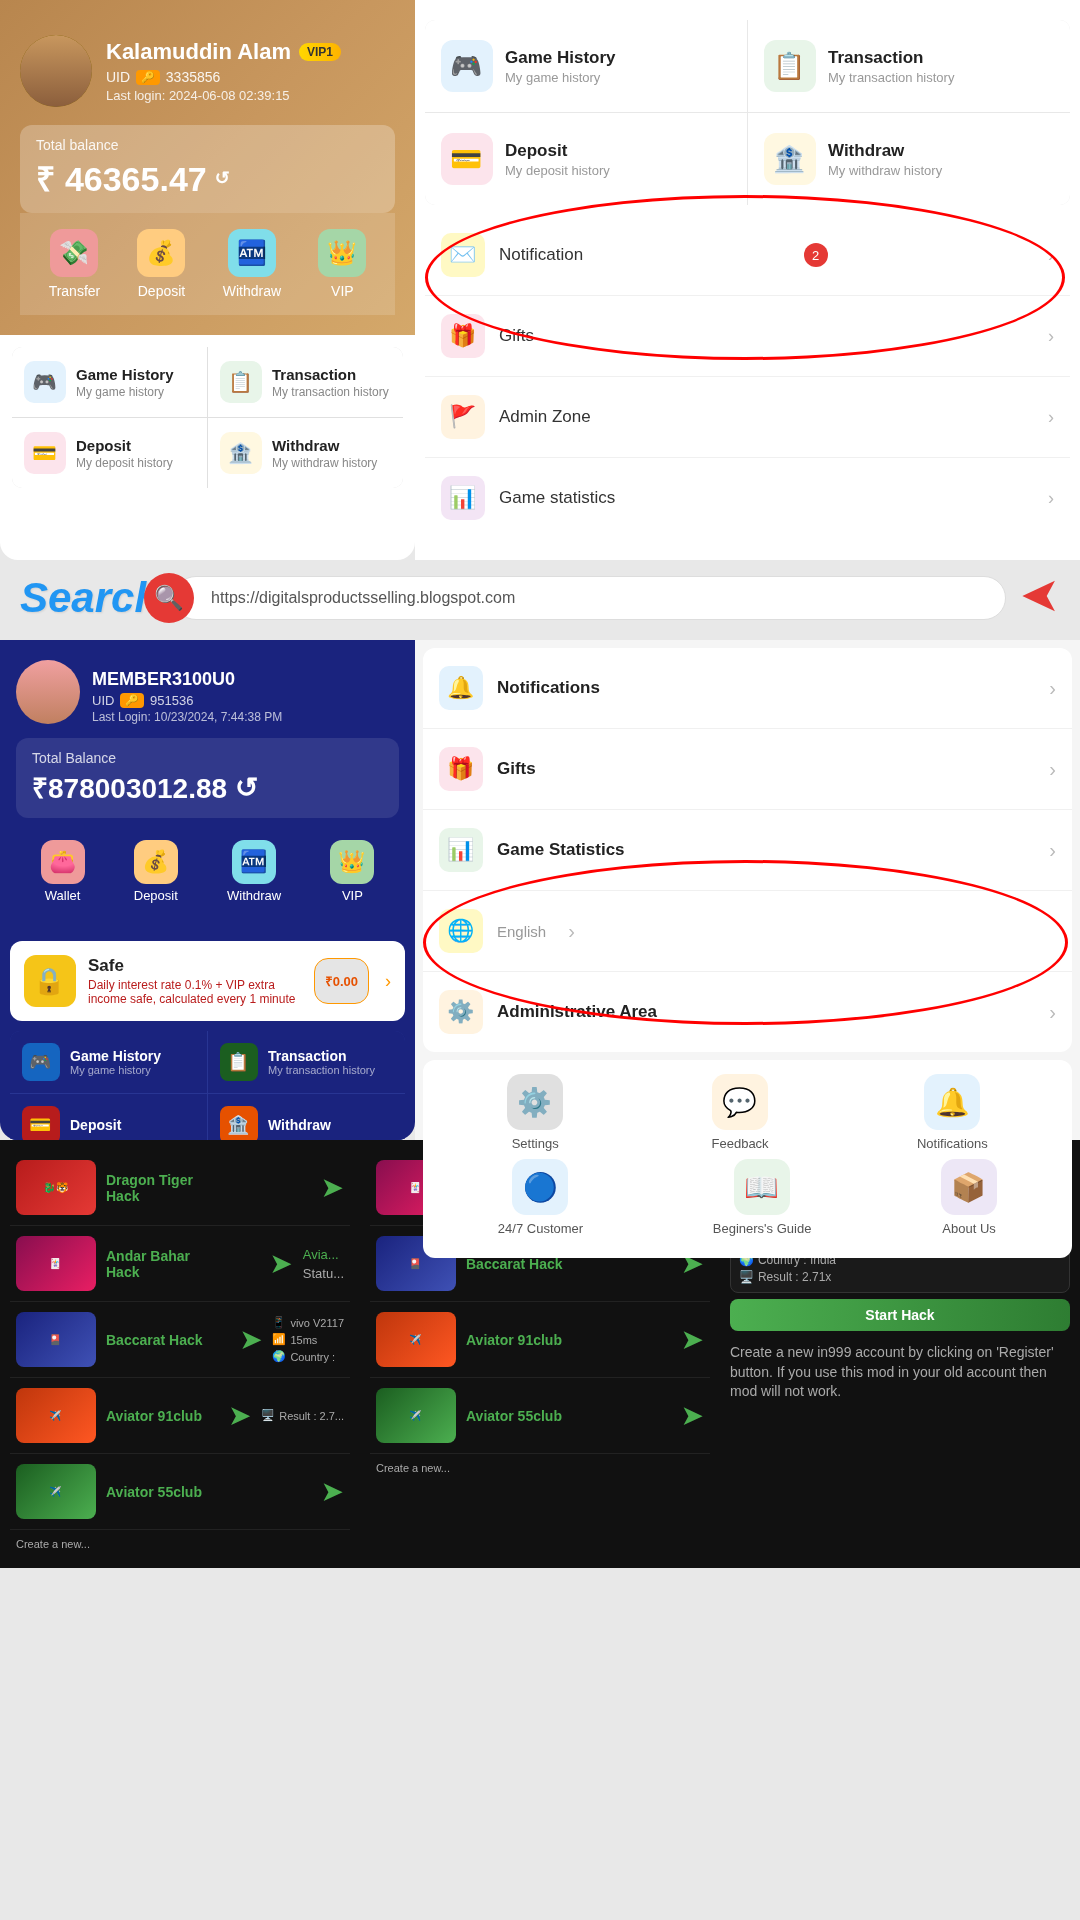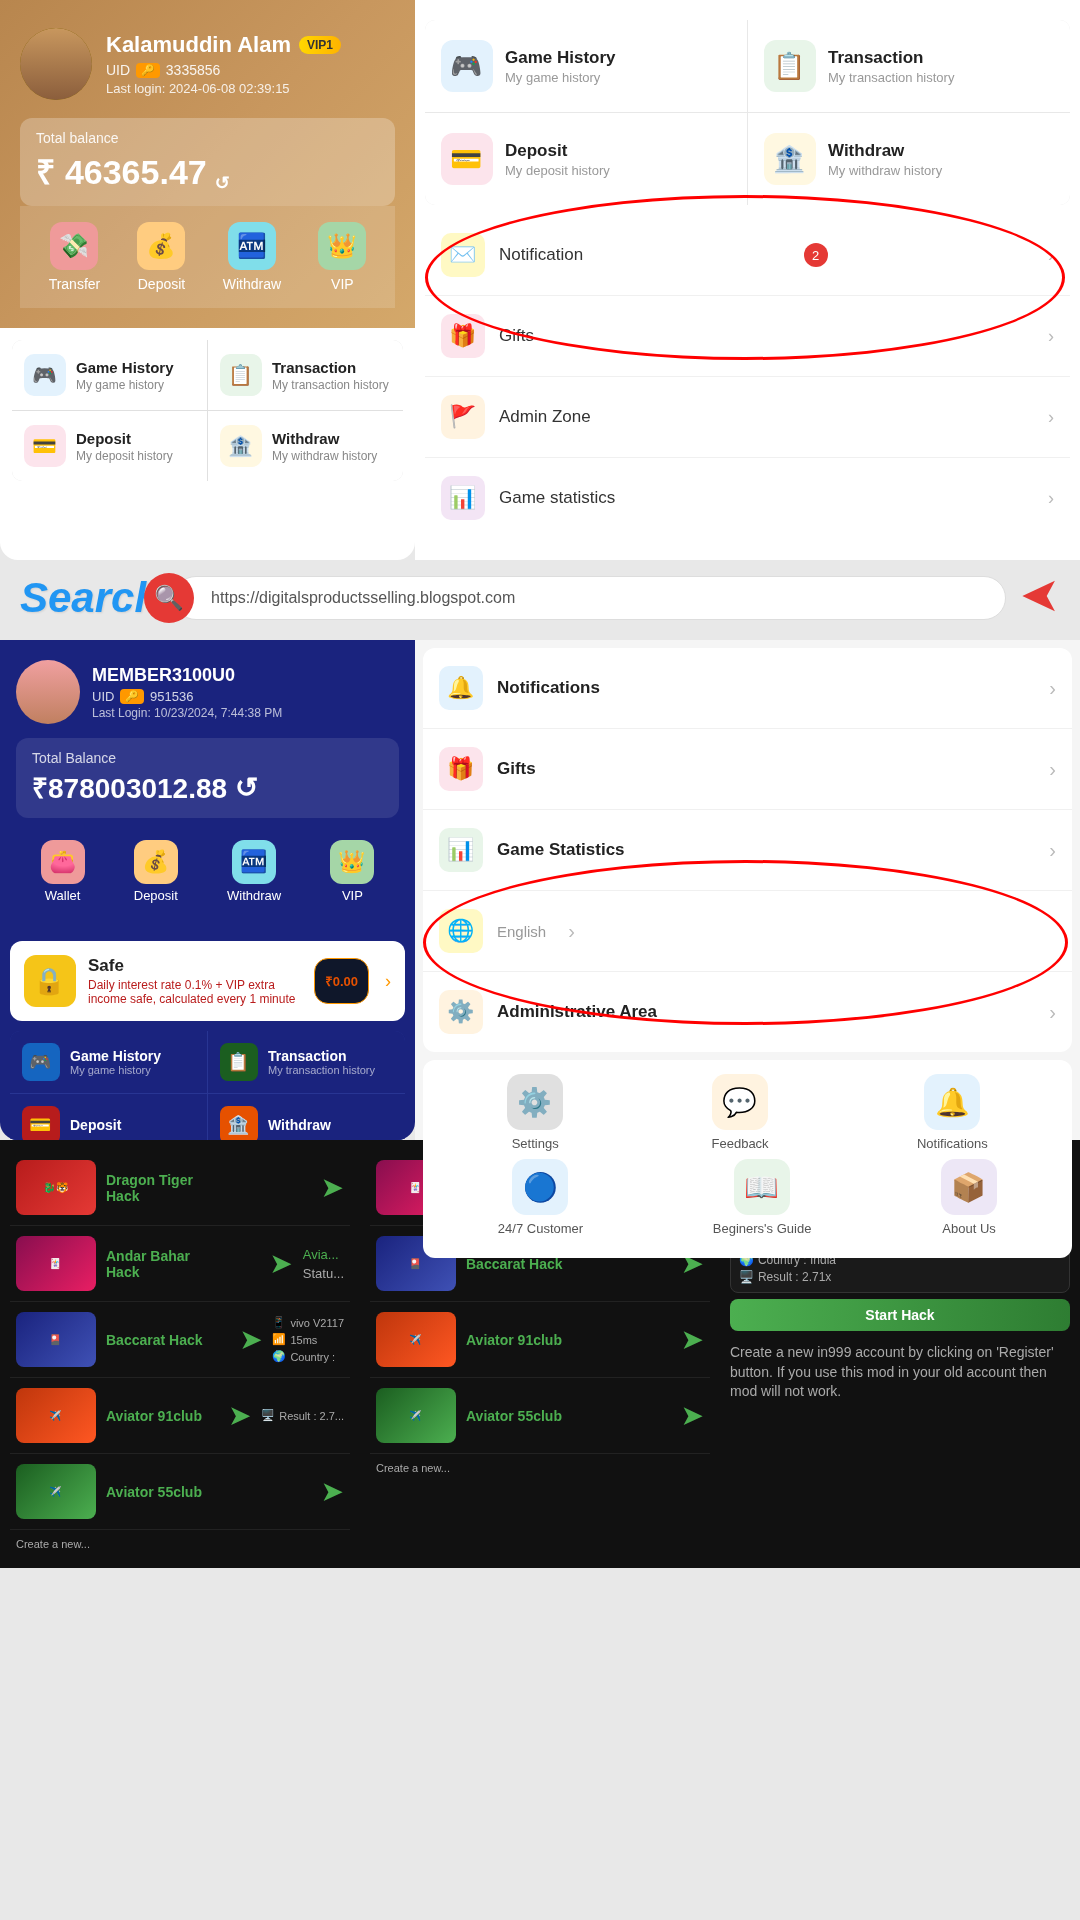--- a/index.html
+++ b/index.html
@@ -22,21 +22,21 @@
     
     .left-panel {
       width: 415px;
       background: #fff;
       border-radius: 0 0 18px 18px;
       overflow: hidden;
       flex-shrink: 0;
     }
     .profile-header {
       background: linear-gradient(135deg, #b8864e 0%, #c8975e 50%, #d4a86a 100%);
-      padding: 28px 20px 20px;
+      padding: 35px 20px 20px;
       color: white;
     }
     .profile-top {
       display: flex;
       align-items: center;
       gap: 14px;
       margin-bottom: 18px;
     }
     .avatar {
       width: 72px; height: 72px;
@@ -80,21 +80,21 @@
     .last-login { font-size: 13px; color: rgba(255,255,255,0.85); margin-top: 3px; }
 
     .balance-box {
       background: rgba(255,255,255,0.25);
       border-radius: 12px;
       padding: 12px 16px;
     }
     .balance-label { font-size: 14px; color: rgba(255,255,255,0.9); }
     .balance-amount {
       font-size: 34px; font-weight: bold; color: #fff;
-      display: flex; align-items: flex-end; gap: 8px;
+      display: flex; align-items: center; gap: 8px;
       margin-top: 2px;
     }
     .refresh-icon { font-size: 18px; cursor: pointer; }
 
     .action-row {
       display: flex; justify-content: space-around;
       padding: 16px 10px;
       background: rgba(255,255,255,0.15);
     }
     .action-btn {
@@ -254,21 +254,21 @@
       border-radius: 0 0 18px 18px;
       overflow: hidden;
       flex-shrink: 0;
       color: #fff;
     }
     .dark-profile-header {
       background: #1a237e;
       padding: 20px 16px 16px;
     }
     .dark-profile-top {
-      display: flex; align-items: center; gap: 12px;
+      display: flex; align-items: flex-end; gap: 12px;
       margin-bottom: 14px;
     }
     .dark-avatar {
       width: 64px; height: 64px;
       border-radius: 50%;
       background: linear-gradient(180deg, #f0a0a0 0%, #c08060 100%);
       overflow: hidden;
       flex-shrink: 0;
     }
     .dark-name { font-size: 18px; font-weight: bold; color: #fff; }
@@ -325,21 +325,21 @@
       width: 52px; height: 52px;
       background: #f5c518;
       border-radius: 12px;
       display: flex; align-items: center; justify-content: center;
       font-size: 26px;
     }
     .safe-text { flex: 1; }
     .safe-title { font-size: 17px; font-weight: bold; color: #222; }
     .safe-desc { font-size: 12px; color: #b91c1c; margin-top: 2px; }
     .safe-amount {
-      background: #0f172a;
+      background: #e5e5e5;
       border: 1px solid #ff9800;
       border-radius: 14px;
       padding: 13px 10px;
       font-size: 13px; color: #e65100;
       font-weight: bold;
     }
     .safe-arrow { color: #ff9800; font-size: 18px; margin-left: 4px; }
 
     .dark-menu-grid {
       display: grid; grid-template-columns: 1fr 1fr;

